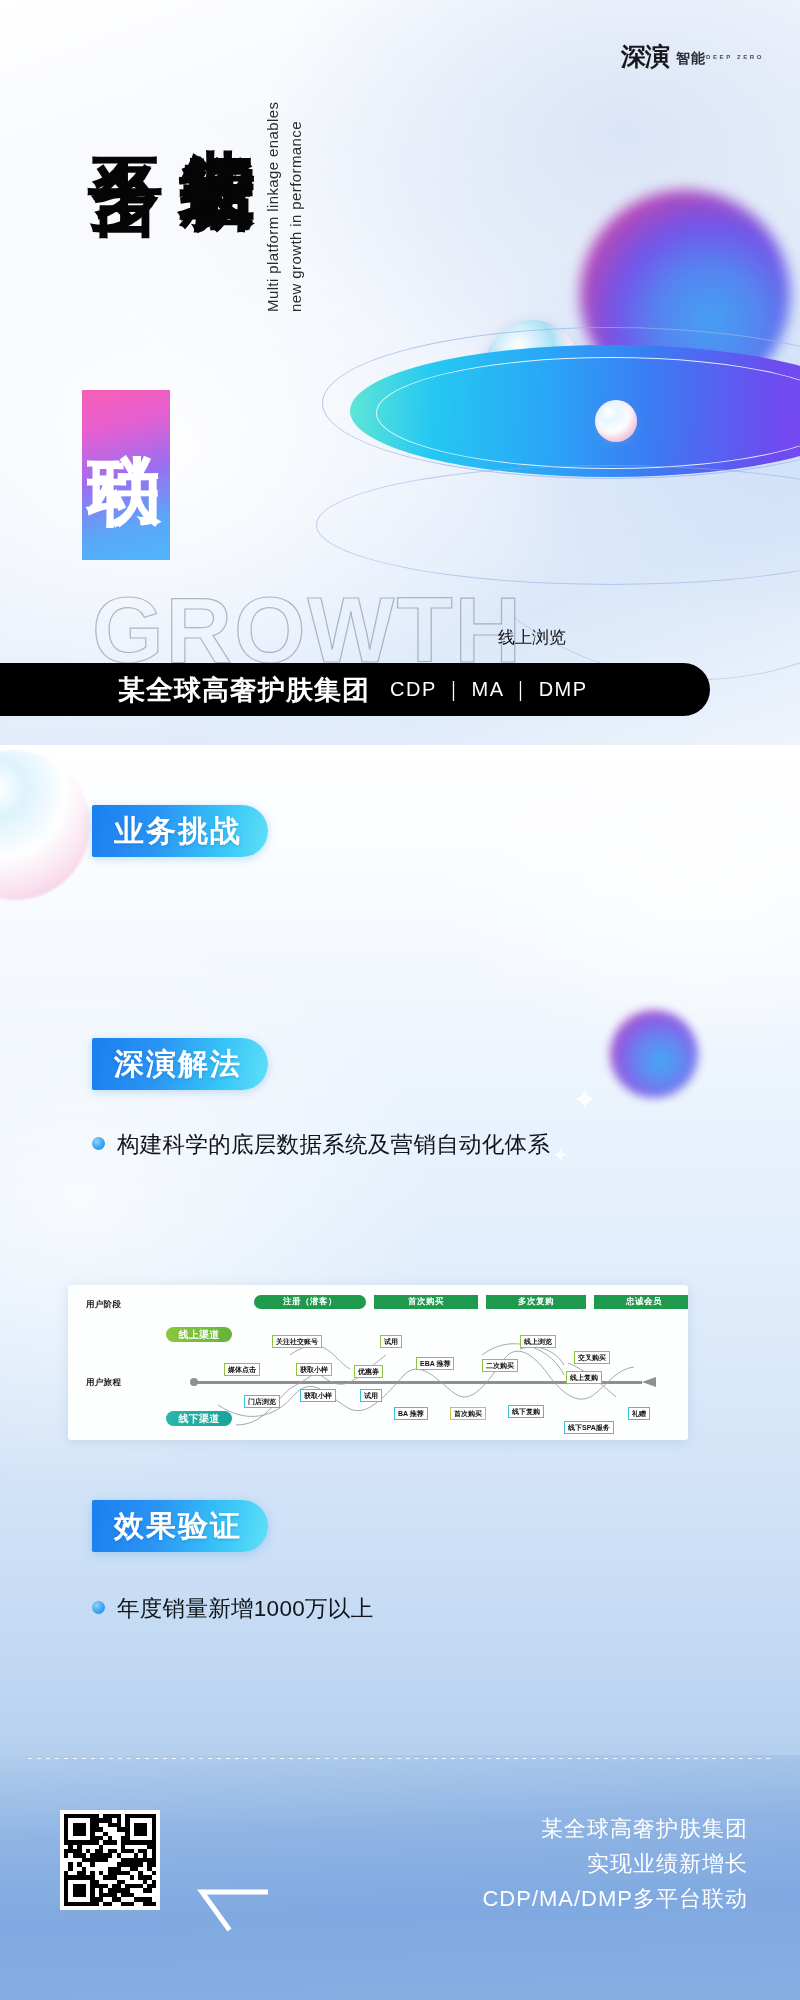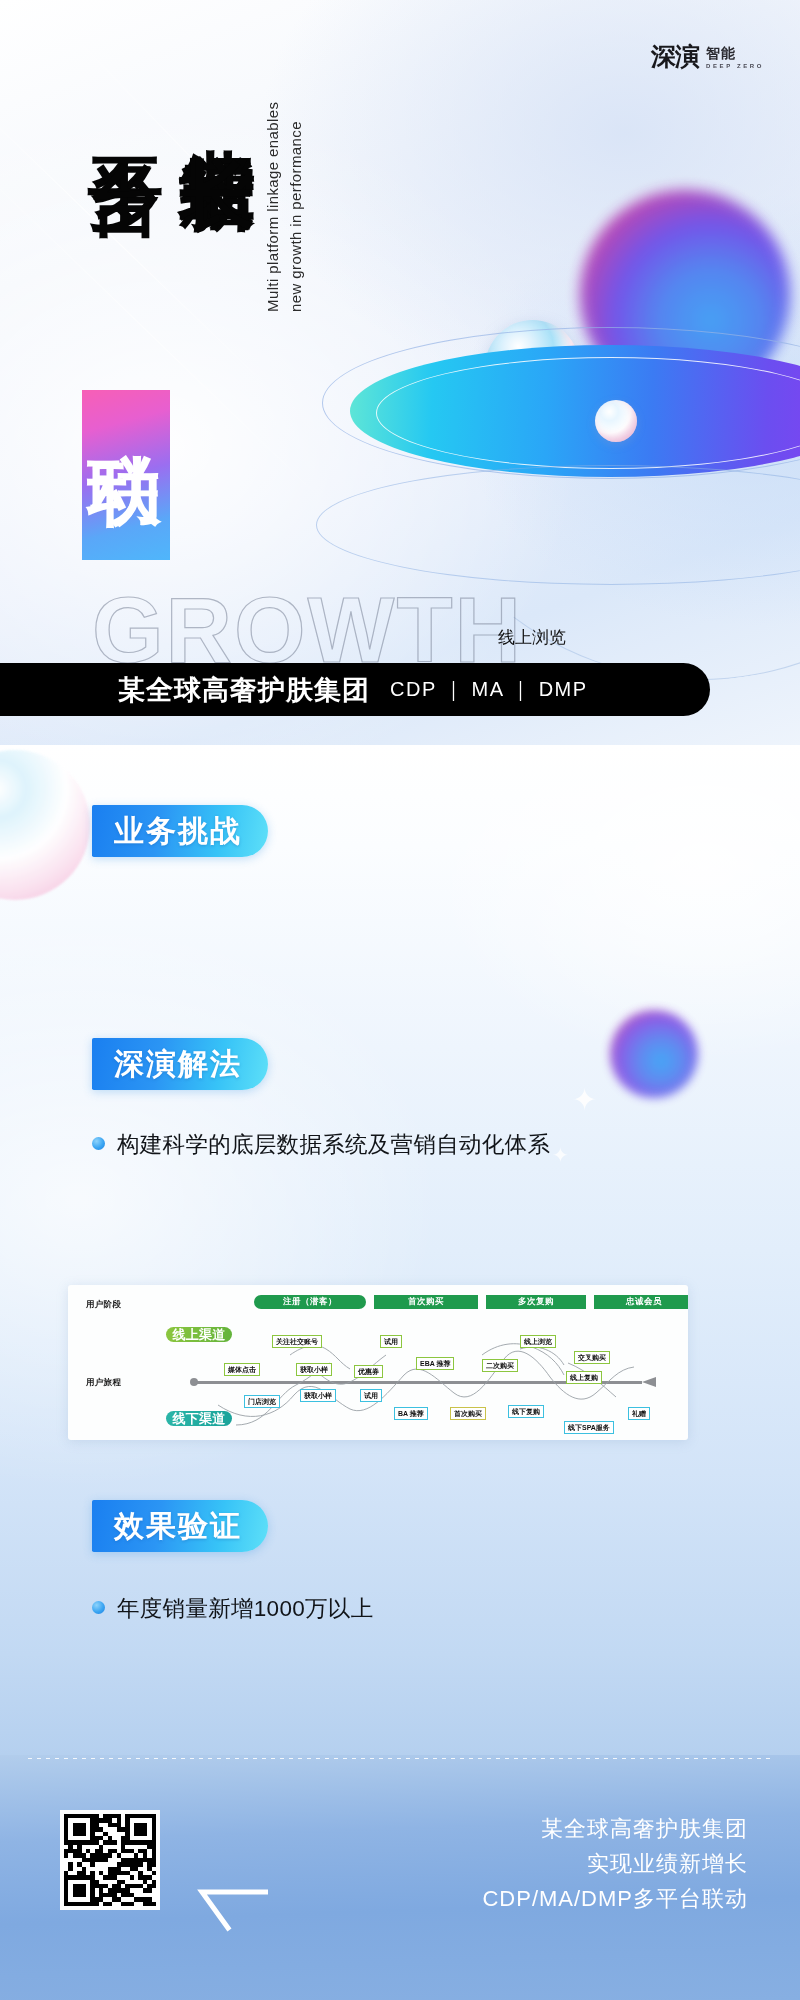--- a/index.html
+++ b/index.html
@@ -117,21 +117,21 @@
   .growth-outline {
     position:absolute; left:92px; top:578px; font-size:92px; font-weight:900;
     letter-spacing:2px; color:transparent;
     -webkit-text-stroke:1.2px rgba(120,130,150,.55);
     z-index:7;
   }
 
   
   .logo { position:absolute; right:36px; top:40px; display:flex; align-items:center; gap:7px; z-index:12; }
   .logo-cn { font-size:25px; font-weight:900; color:#18181c; letter-spacing:-1px; font-family:"DejaVu Sans",sans-serif; }
-  .logo-right { display:flex; flex-direction:column; line-height:1; padding-top:2px; }
+  .logo-right { display:flex; flex-direction:row; line-height:1; padding-top:2px; }
   .logo-sub-cn { font-size:14px; font-weight:700; color:#2a2a30; letter-spacing:1px; }
   .logo-sub-en { font-size:6px; font-weight:700; color:#4a4a55; letter-spacing:2.6px; margin-top:3px; }
 
   
   .banner {
     position:absolute; left:0; top:663px; width:710px; height:53px;
     background:#000; border-radius:0 34px 34px 0; z-index:11;
     display:flex; align-items:center; padding-left:118px; gap:20px;
   }
   .banner-cn { color:#fff; font-size:27px; font-weight:900; letter-spacing:1px; }
@@ -179,21 +179,21 @@
     overflow:hidden;
   }
   .dg-label { position:absolute; font-size:8.5px; font-weight:900; color:#1a1a1a; letter-spacing:.3px; }
   .dg-stage {
     position:absolute; height:14px; background:#1f9a4d; color:#fff;
     font-size:8.5px; font-weight:900; display:flex; align-items:center; justify-content:center;
     letter-spacing:.5px;
   }
   .dg-pill {
     position:absolute; height:15px; border-radius:9px; color:#fff;
-    font-size:13px; font-weight:900; display:flex; align-items:center; justify-content:center;
+    font-size:10px; font-weight:900; display:flex; align-items:center; justify-content:center;
     letter-spacing:.3px;
   }
   .dg-pill.on { background:linear-gradient(95deg,#8cc63f,#63b33b); }
   .dg-pill.off { background:linear-gradient(95deg,#2bb5a8,#1aa39a); }
   .dg-node {
     position:absolute; height:13px; background:#fff; border:.9px solid #8cc63f;
     font-size:7px; font-weight:900; color:#111; display:flex; align-items:center;
     justify-content:center; padding:0 3px; white-space:nowrap;
   }
   .dg-node.blue { border-color:#3cc0e0; }

